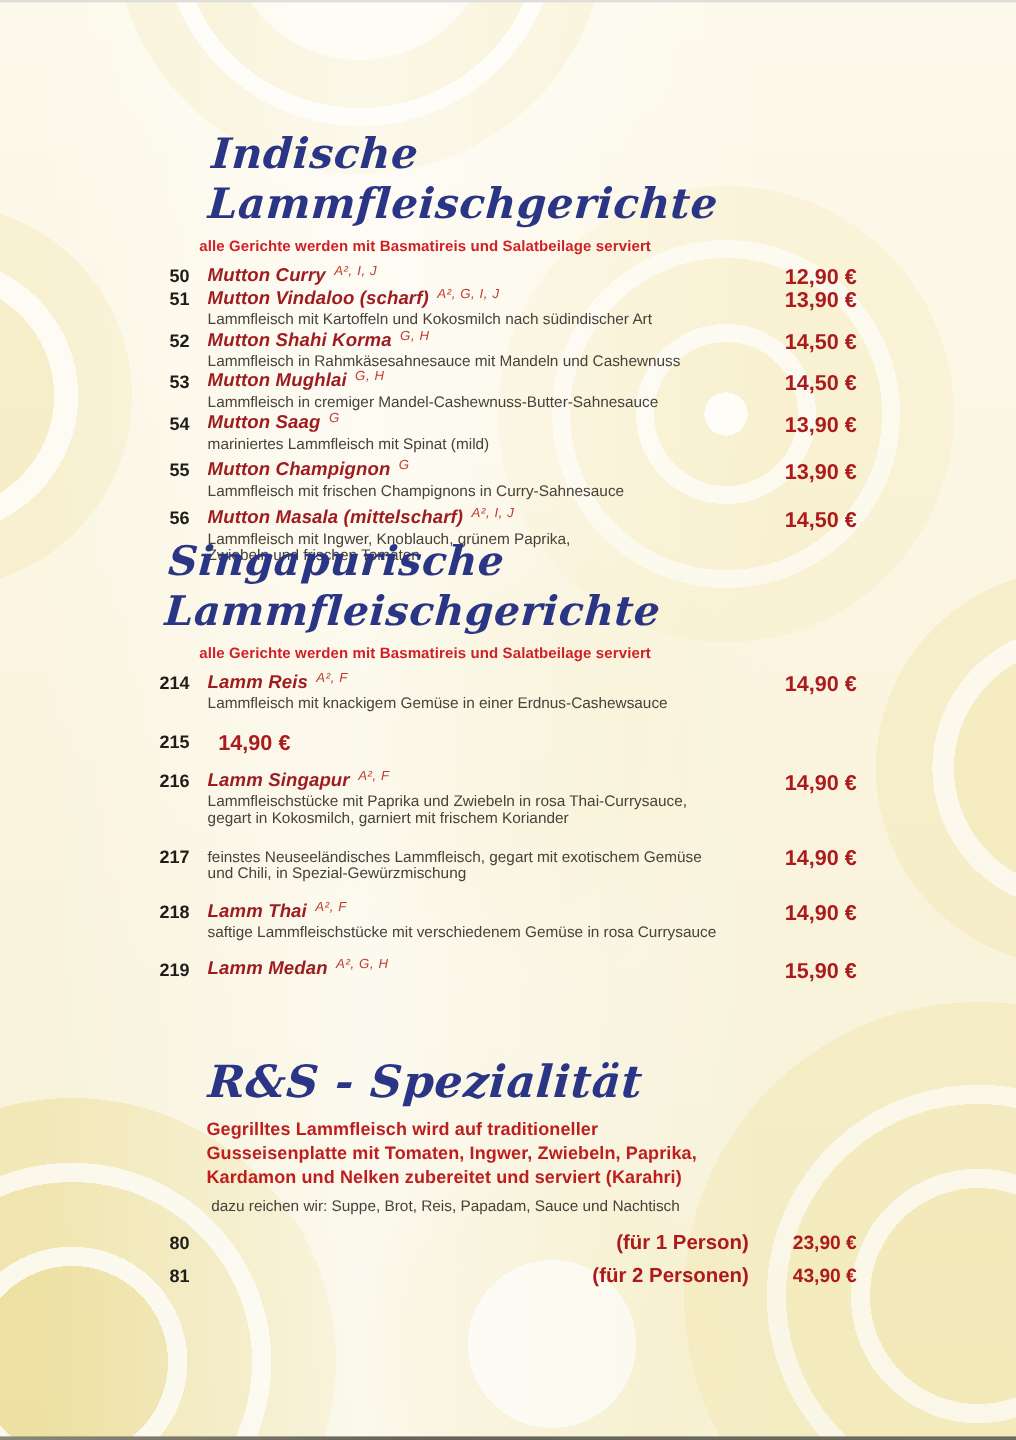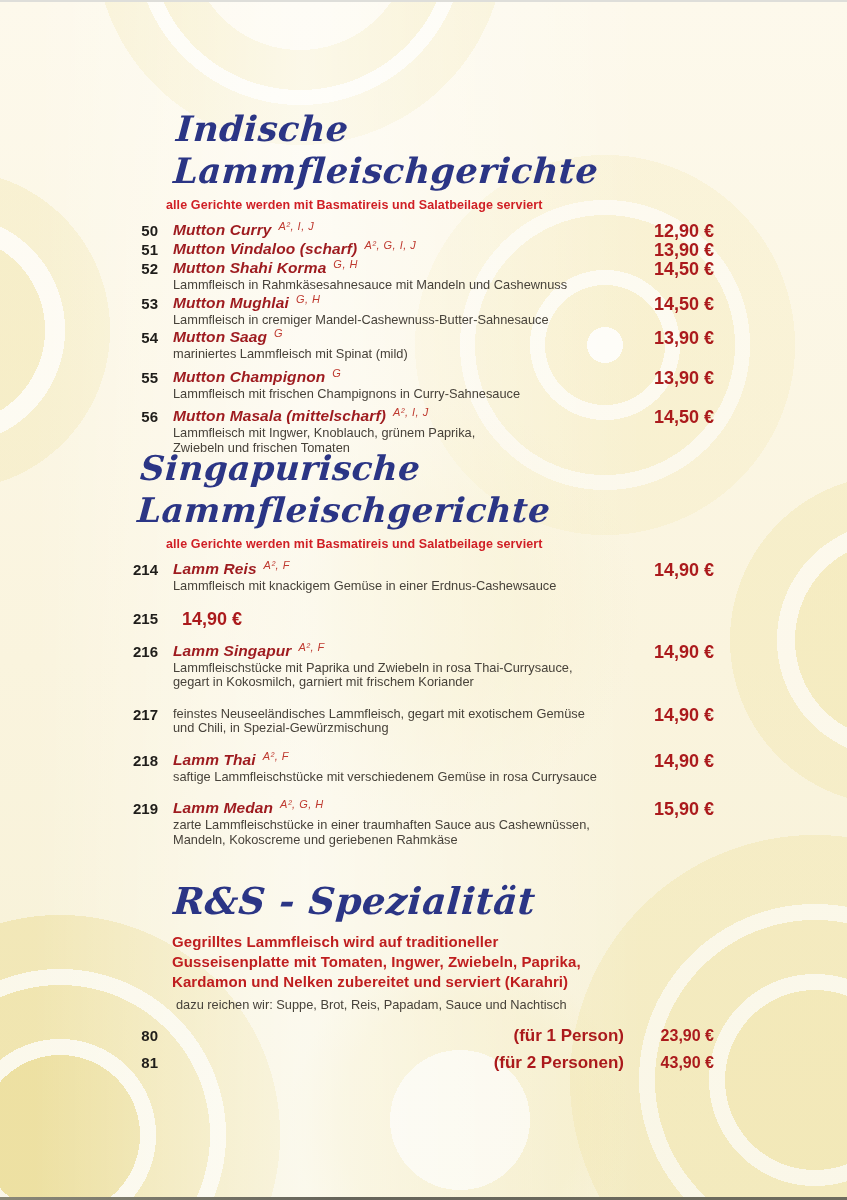--- a/index.html
+++ b/index.html
@@ -89,20 +89,21 @@
         <div class="body">
           <div class="nameline"><span class="name">Mutton Curry</span><span class="allerg">A², I, J</span></div>
         </div>
         <div class="price">12,90 €</div>
       </div>
 
       <div class="row">
         <div class="num">51</div>
         <div class="body">
           <div class="nameline"><span class="name">Mutton Vindaloo (scharf)</span><span class="allerg">A², G, I, J</span></div>
+          <div class="desc">Lammfleisch mit Kartoffeln und Kokosmilch nach südindischer Art</div>
         </div>
         <div class="price">13,90 €</div>
       </div>
 
       <div class="row">
         <div class="num">52</div>
         <div class="body">
           <div class="nameline"><span class="name">Mutton Shahi Korma</span><span class="allerg">G, H</span></div>
           <div class="desc">Lammfleisch in Rahmkäsesahnesauce mit Mandeln und Cashewnuss</div>
         </div>
@@ -193,22 +194,20 @@
           <div class="nameline"><span class="name">Lamm Thai</span><span class="allerg">A², F</span></div>
           <div class="desc">saftige Lammfleischstücke mit verschiedenem Gemüse in rosa Currysauce</div>
         </div>
         <div class="price">14,90 €</div>
       </div>
 
       <div class="row">
         <div class="num">219</div>
         <div class="body">
           <div class="nameline"><span class="name">Lamm Medan</span><span class="allerg">A², G, H</span></div>
-          <div class="desc">zarte Lammfleischstücke in einer traumhaften Sauce aus Cashewnüssen,
-Mandeln, Kokoscreme und geriebenen Rahmkäse</div>
         </div>
         <div class="price">15,90 €</div>
       </div>
 
     </div>
   </div>
 
   <div class="section sec-special">
     <div class="script-title">R&amp;S - Spezialität</div>
     <div class="special-desc">Gegrilltes Lammfleisch wird auf traditioneller

